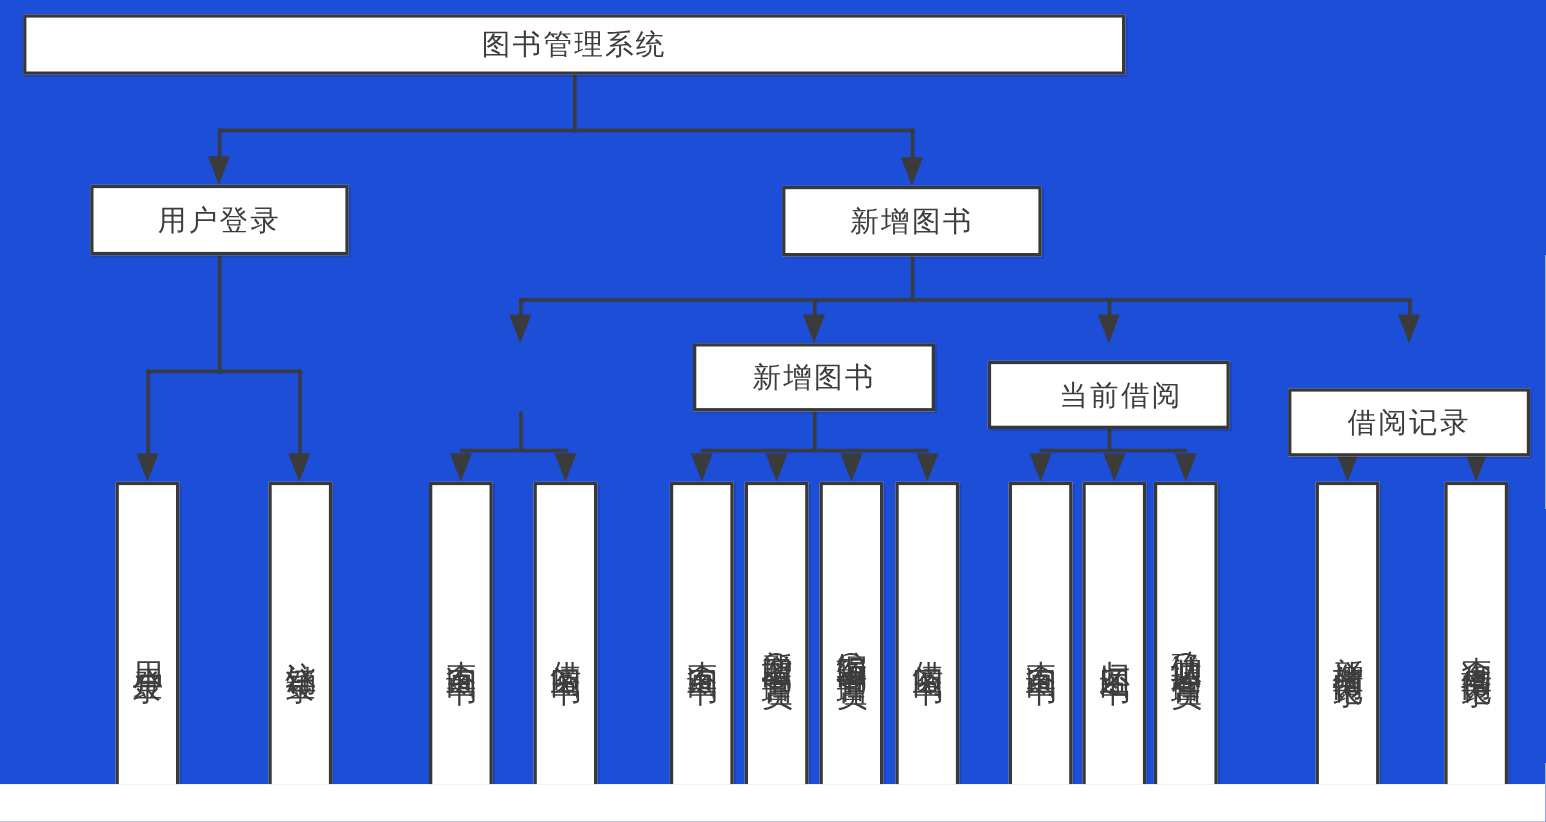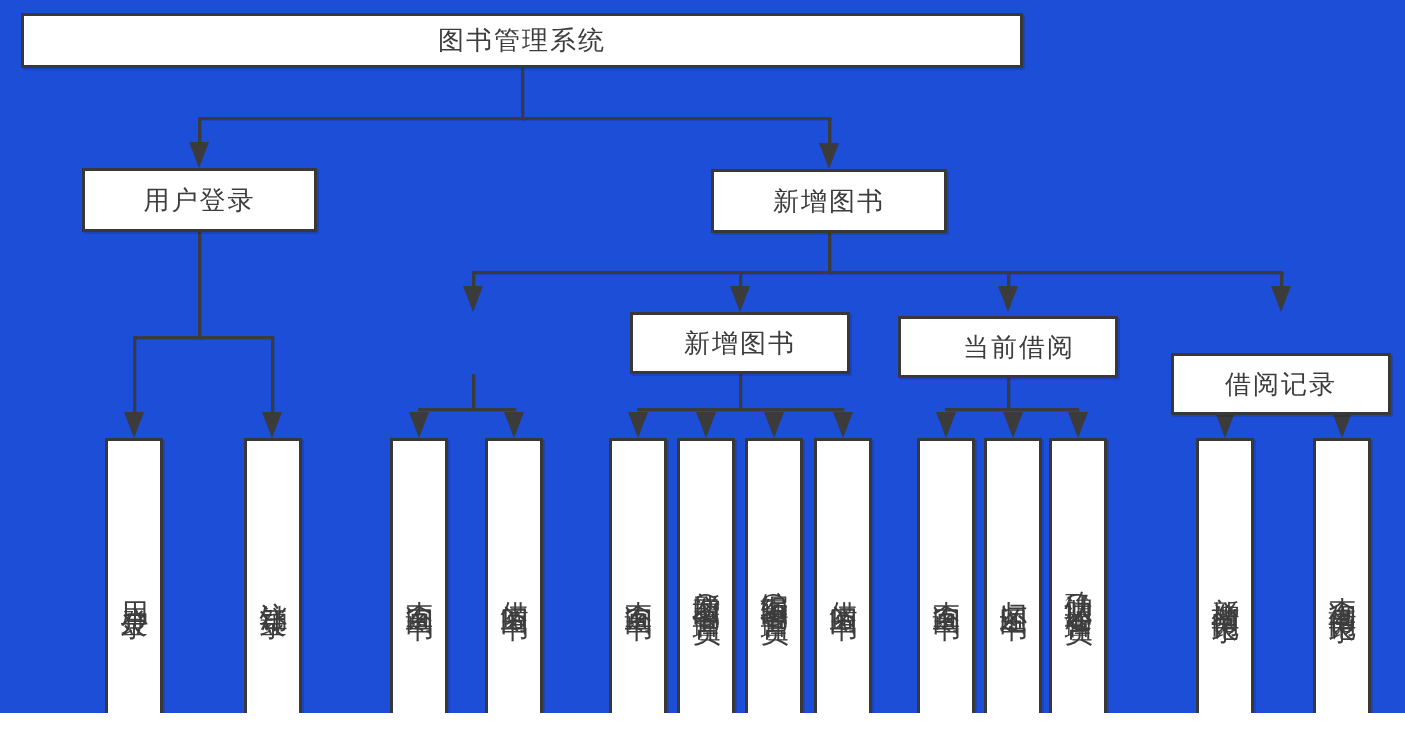--- a/index.html
+++ b/index.html
@@ -127,21 +127,21 @@
   <div class="node h" style="left:82px; top:168px; width:235px; height:64px;">
     <span>用户登录</span>
   </div>
   <div class="node h" style="left:711px; top:169px; width:236px; height:64px;">
     <span>新增图书</span>
   </div>
 
   <div class="node h" style="left:630px; top:312px; width:220px; height:62px;">
     <span>新增图书</span>
   </div>
-  <div class="node h" style="left:898px; top:316px; width:220px; height:62px;padding-left:22px;">
+  <div class="node h" style="left:898px; top:328px; width:220px; height:62px;padding-left:22px;">
     <span>当前借阅</span>
   </div>
   <div class="node h" style="left:1171px; top:312px; width:220px; height:62px;margin-top:41px;">
     <span>借阅记录</span>
   </div>
 
   <div class="node v" style="left:105px; top:438px; width:58px; height:298px;">
     <span>用户登录</span>
   </div>
   <div class="node v" style="left:244px; top:438px; width:58px; height:298px;">

